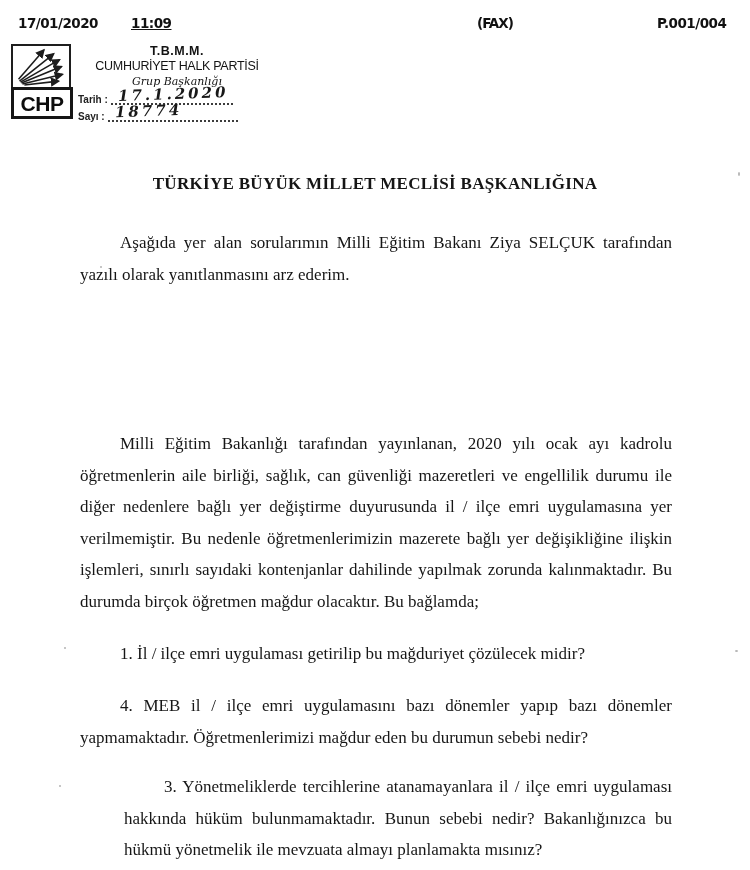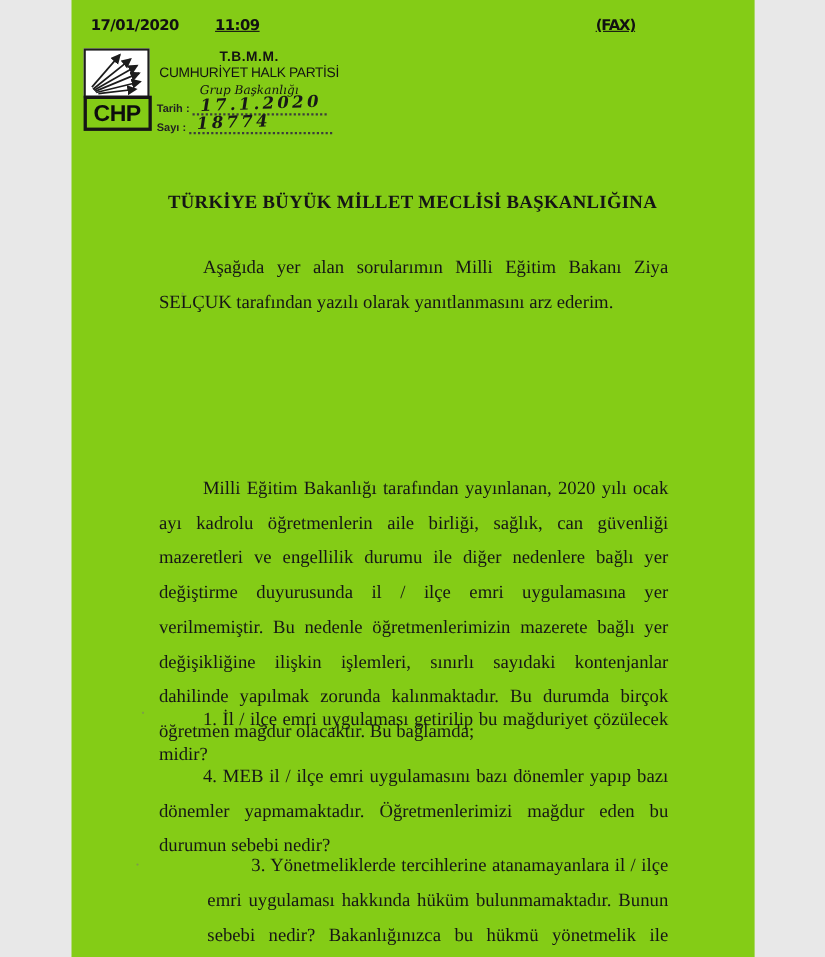--- a/index.html
+++ b/index.html
@@ -1,44 +1,44 @@
 <!DOCTYPE html>
 <html><head>
 <meta charset="utf-8">
 <style>
   * { margin: 0; padding: 0; box-sizing: border-box; }
   html, body { background: #e8e8e8; }
   .page {
     position: relative;
-    width: 621px;
+    width: 750px;
     height: 870px;
-    background: #84cc16;
+    background: #ffffff;
     margin: 0 auto;
     overflow: hidden;
     color: #1b1b1b;
     font-family: "Liberation Serif", serif;
   }
 
   
   .fax-header { position: absolute; top: 15px; left: 0; width: 100%; height: 20px;
     font-family: "DejaVu Sans", sans-serif; font-weight: 700; font-size: 13.5px; color: #111; }
   .fx-date { position: absolute; left: 18px; top: 0; letter-spacing: -0.5px; }
   .fx-time { position: absolute; left: 131px; top: 0; letter-spacing: -0.5px; text-decoration: underline; }
-  .fx-fax  { position: absolute; left: 477px; top: 0; letter-spacing: -1px; text-decoration: underline; }
+  .fx-fax  { position: absolute; left: 477px; top: 0; letter-spacing: -1px; }
   .fx-page { position: absolute; left: 657px; top: 0; letter-spacing: -0.5px; }
 
   
   .letterhead { position: absolute; top: 42px; left: 0; width: 320px; height: 90px; }
   .logo { position: absolute; left: 11px; top: 2px; width: 62px; }
   .logo-arrows { width: 60px; height: 45px; border: 2px solid #1e1e1e; background: #fff; }
   .logo-arrows svg { display: block; width: 100%; height: 100%; }
   .logo-text { width: 62px; height: 32px; border: 3px solid #161616; margin-top: -2px;
     font-family: "Liberation Sans", sans-serif; font-weight: 700; font-size: 21px;
     letter-spacing: -0.5px; text-align: center; line-height: 27px; color: #0d0d0d; }
-  .lh-text { position: absolute; left: 76px; top: 2px; width: 172px; text-align: center;
+  .lh-text { position: absolute; left: 91px; top: 2px; width: 172px; text-align: center;
     font-family: "Liberation Sans", sans-serif; color: #131313; }
   .lh1 { font-weight: 700; font-size: 12.5px; letter-spacing: 0.5px; }
   .lh2 { font-weight: 400; font-size: 12.5px; letter-spacing: -0.3px; margin-top: 1px; white-space: nowrap; }
   .lh3 { font-family: "DejaVu Serif", serif; font-style: italic; font-size: 11px; margin-top: 2px; }
   .lh-row { position: absolute; left: 78px; font-family: "Liberation Sans", sans-serif;
     font-size: 10px; font-weight: 600; color: #222; white-space: nowrap; }
   .lh-row-date { top: 52px; }
   .lh-row-num  { top: 69px; }
   .lh-label { display: inline-block; vertical-align: bottom; }
   .lh-dots { display: inline-block; vertical-align: bottom; height: 11px;

